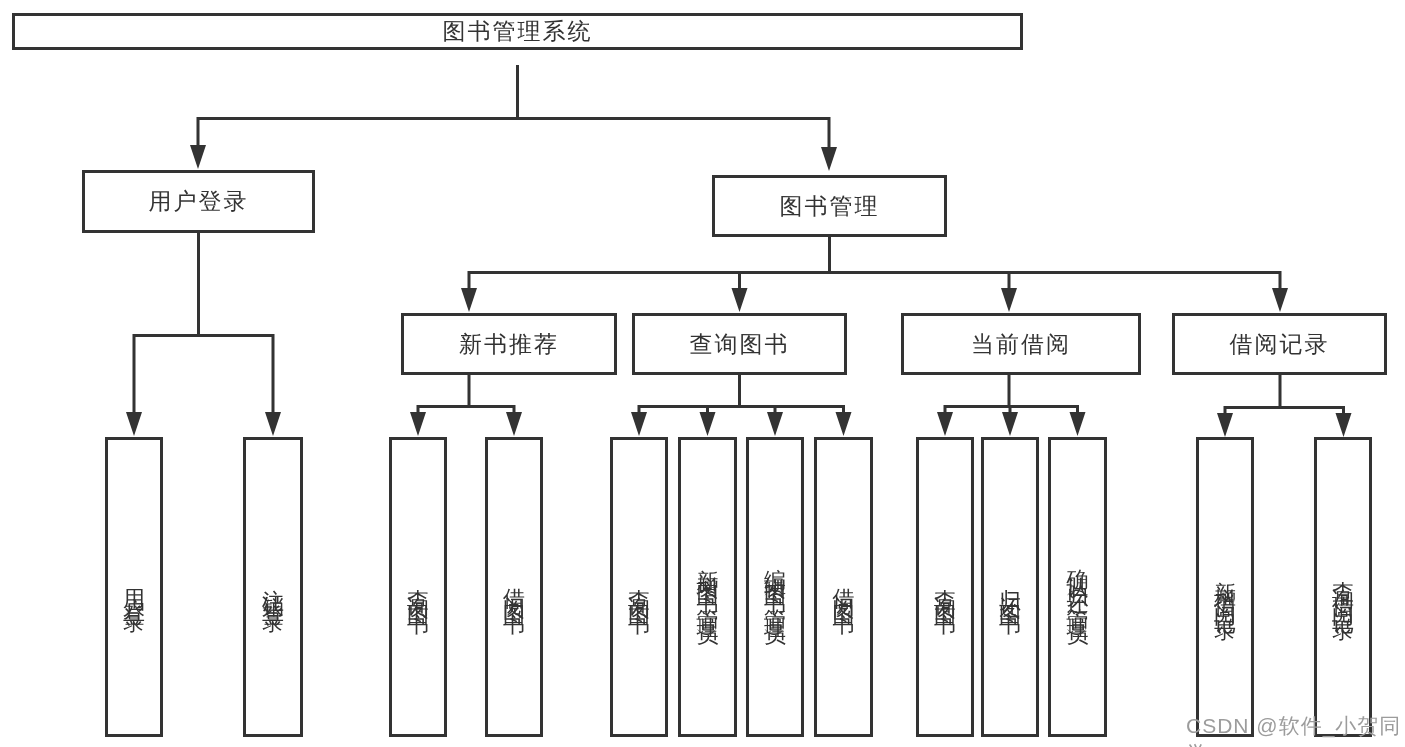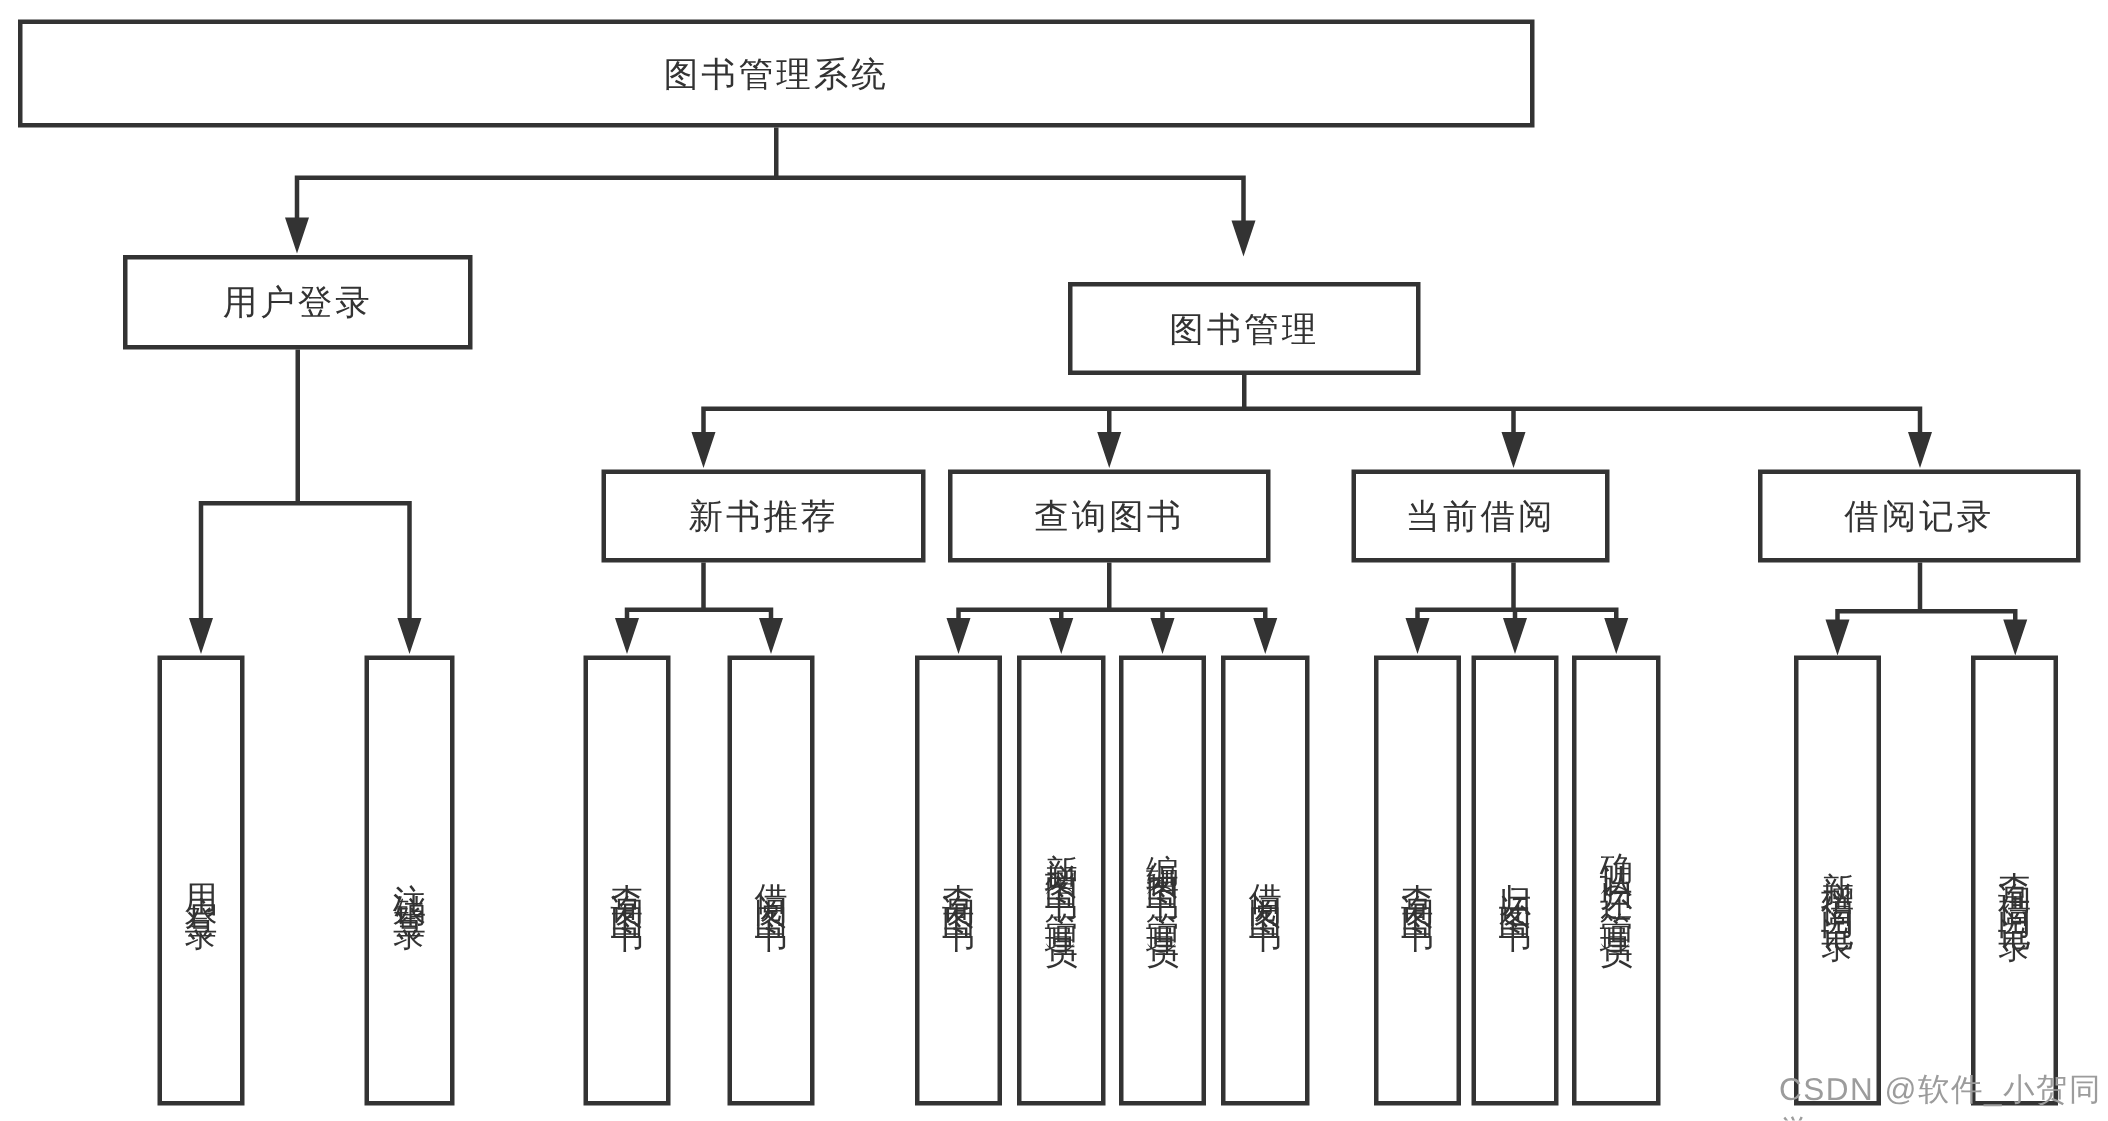--- a/index.html
+++ b/index.html
@@ -115,28 +115,28 @@
       M707.5 436 l-8 -24 h16 z
       M775 436 l-8 -24 h16 z
       M843.5 436 l-8 -24 h16 z
       M945 436 l-8 -24 h16 z
       M1010 436 l-8 -24 h16 z
       M1077.5 436 l-8 -24 h16 z
       M1225 437 l-8 -24 h16 z
       M1343.5 437 l-8 -24 h16 z"></path>
   </svg>
 
-  <div class="box" style="left:12px; top:13px; width:1011px; height:72px;">图书管理系统</div>
+  <div class="box" style="left:12px; top:13px; width:1011px; height:37px;">图书管理系统</div>
 
   <div class="box" style="left:82px; top:170px; width:233px; height:63px;">用户登录</div>
-  <div class="box" style="left:712px; top:188px; width:235px; height:62px;">图书管理</div>
+  <div class="box" style="left:712px; top:175px; width:235px; height:62px;">图书管理</div>
 
   <div class="box" style="left:361px; top:313px; width:216px; height:62px;margin-left:40px;">新书推荐</div>
   <div class="box" style="left:632px; top:313px; width:215px; height:62px;">查询图书</div>
-  <div class="box" style="left:901px; top:313px; width:172px; height:62px;">当前借阅</div>
+  <div class="box" style="left:901px; top:313px; width:240px; height:62px;">当前借阅</div>
   <div class="box" style="left:1172px; top:313px; width:215px; height:62px;">借阅记录</div>
 
   <div class="box vbox" style="left:105px; width:58px;">用户登录</div>
   <div class="box vbox" style="left:243px; width:60px;">注销登录</div>
 
   <div class="box vbox" style="left:389px; width:58px;">查询图书</div>
   <div class="box vbox" style="left:485px; width:58px;">借阅图书</div>
 
   <div class="box vbox" style="left:610px; width:58px;">查询图书</div>
   <div class="box vbox" style="left:678px; width:59px;">新增图书（管理员）</div>

